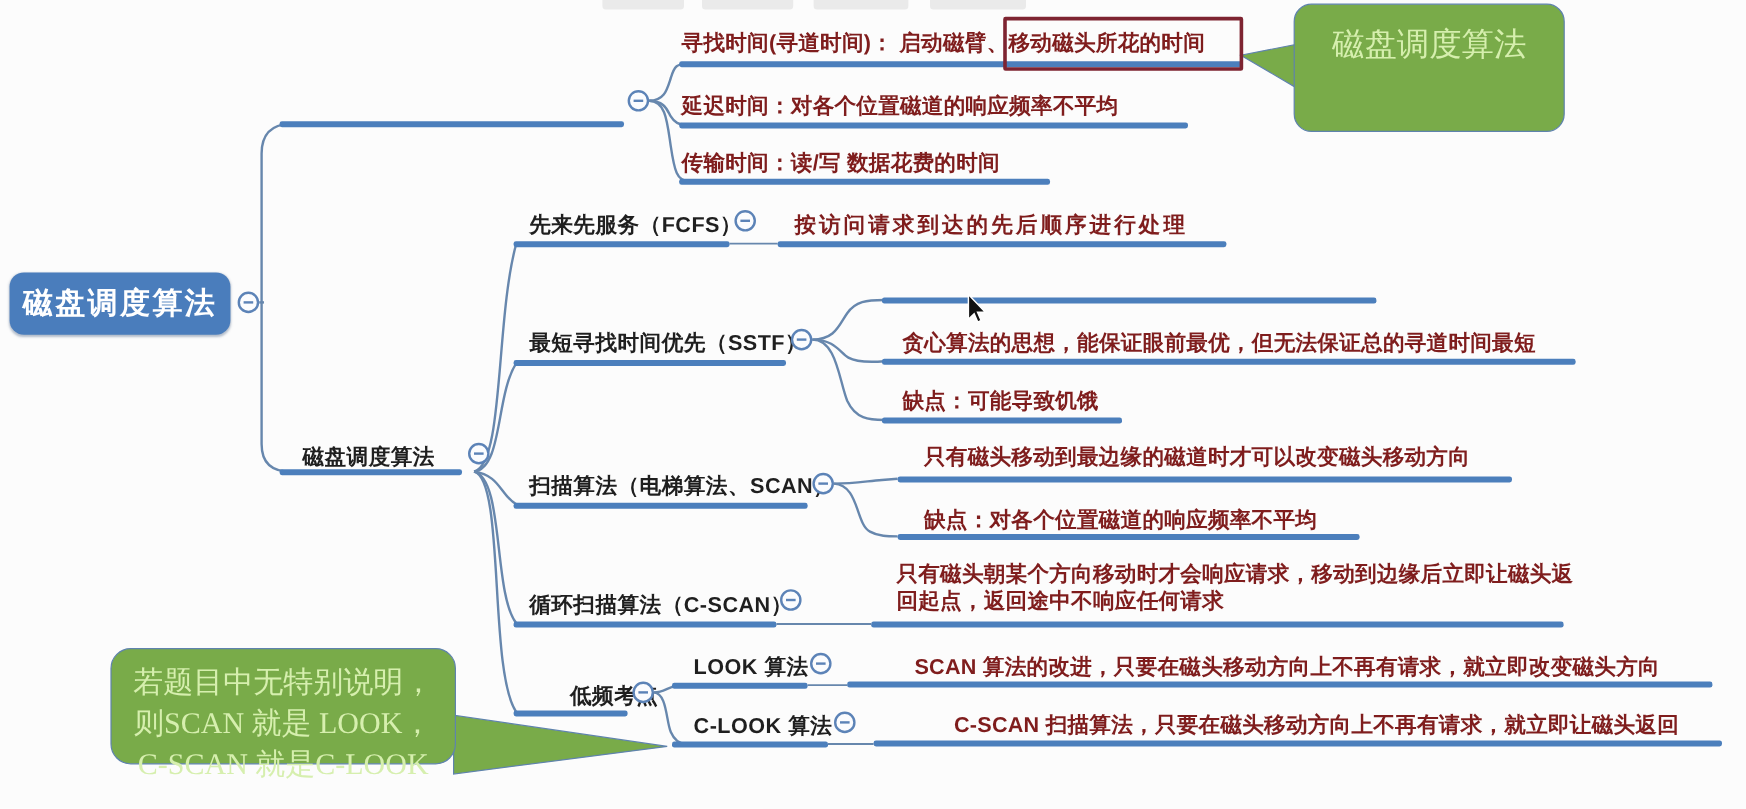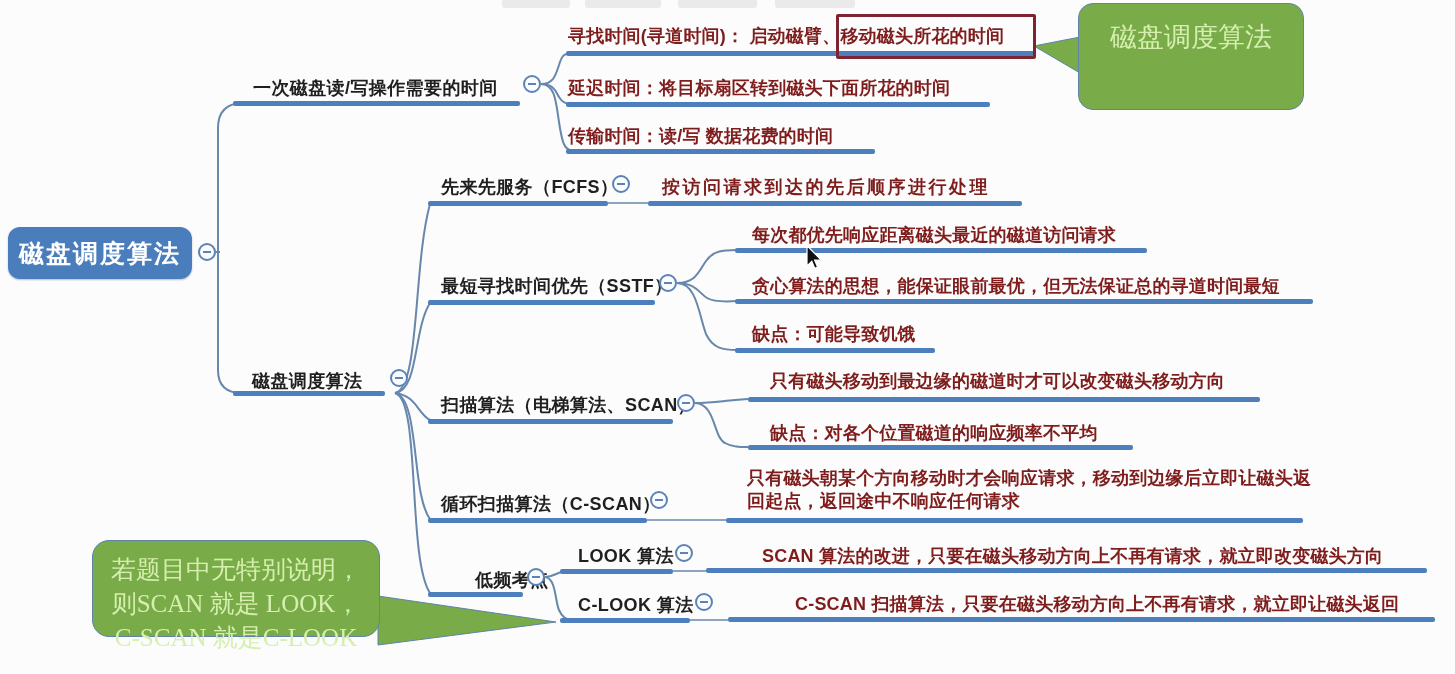--- a/index.html
+++ b/index.html
@@ -89,33 +89,31 @@
     <path d="M 807 245.5 L 807 266 L 811.8 261.4 L 814.8 268.4 L 817.6 267.1 L 814.6 260.2 L 821.2 260.2 Z" fill="#111111" stroke="#ffffff" stroke-width="1.2"></path>
   </svg>
 
   <div class="tabstub" style="left:502px;width:68px;"></div>
   <div class="tabstub" style="left:585px;width:76px;"></div>
   <div class="tabstub" style="left:678px;width:79px;"></div>
   <div class="tabstub" style="left:775px;width:80px;"></div>
 
   <div class="rootnode">磁盘调度算法</div>
 
-  <div class="lbl" style="left:253px;top:76px;">一次磁盘读/写操作需要的时间</div>
   <div class="lbl" style="left:252px;top:369px;">磁盘调度算法</div>
 
   <div class="detail" style="left:568px;top:24px;">寻找时间(寻道时间)： 启动磁臂、移动磁头所花的时间</div>
-  <div class="detail" style="left:568px;top:76px;">延迟时间：将目标扇区转到磁头下面所花的时间</div>
+  <div class="detail" style="left:568px;top:76px;">延迟时间：对各个位置磁道的响应频率不平均</div>
   <div class="detail" style="left:568px;top:124px;">传输时间：读/写 数据花费的时间</div>
   <div class="redbox"></div>
 
   <div class="lbl" style="left:441px;top:175px;">先来先服务（FCFS）</div>
   <div class="detail" style="left:662px;top:175px;letter-spacing:2.5px;text-align:center;">按访问请求到达的先后顺序进行处理</div>
 
   <div class="lbl" style="left:441px;top:274px;">最短寻找时间优先（SSTF）</div>
-  <div class="detail" style="left:752px;top:223px;">每次都优先响应距离磁头最近的磁道访问请求</div>
   <div class="detail" style="left:752px;top:274px;">贪心算法的思想，能保证眼前最优，但无法保证总的寻道时间最短</div>
   <div class="detail" style="left:752px;top:322px;">缺点：可能导致饥饿</div>
 
   <div class="lbl" style="left:441px;top:393px;">扫描算法（电梯算法、SCAN）</div>
   <div class="detail" style="left:770px;top:369px;">只有磁头移动到最边缘的磁道时才可以改变磁头移动方向</div>
   <div class="detail" style="left:770px;top:421px;">缺点：对各个位置磁道的响应频率不平均</div>
 
   <div class="lbl" style="left:441px;top:492px;">循环扫描算法（C-SCAN）</div>
   <div class="detail wrap2" style="left:747px;top:467px;">只有磁头朝某个方向移动时才会响应请求，移动到边缘后立即让磁头返回起点，返回途中不响应任何请求</div>
 

